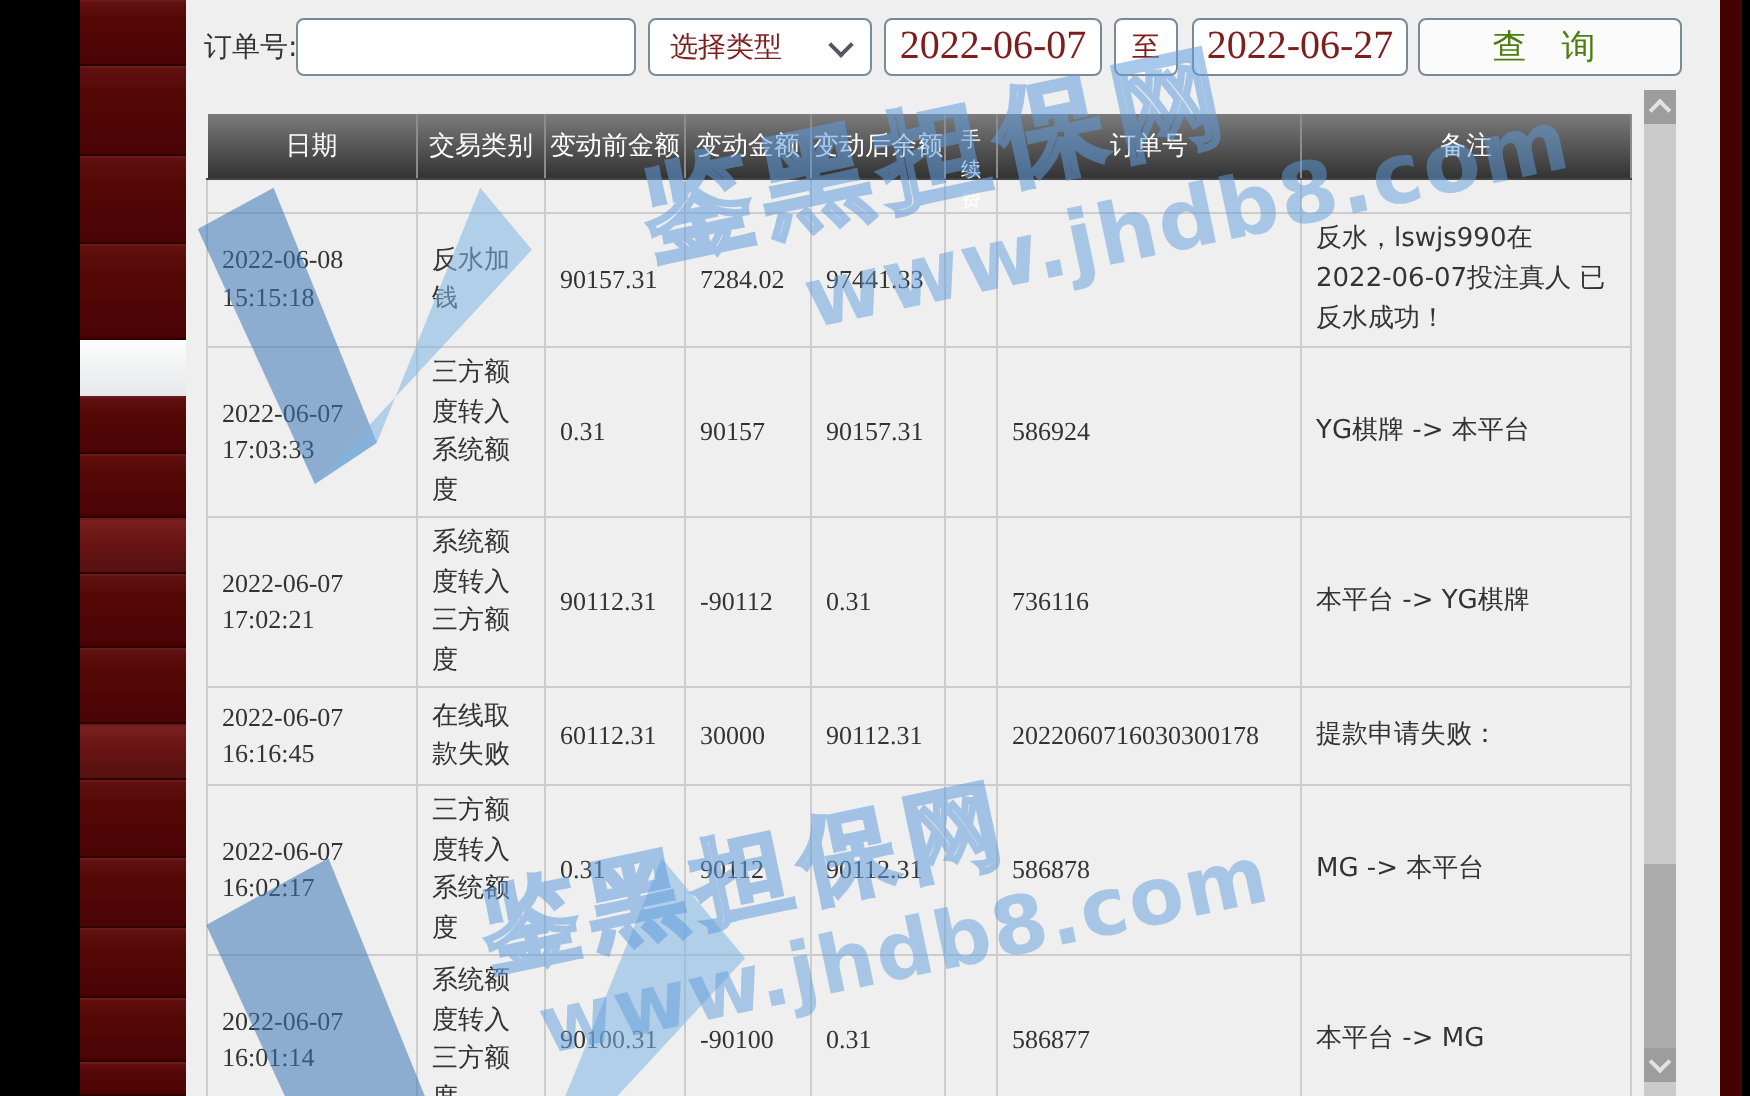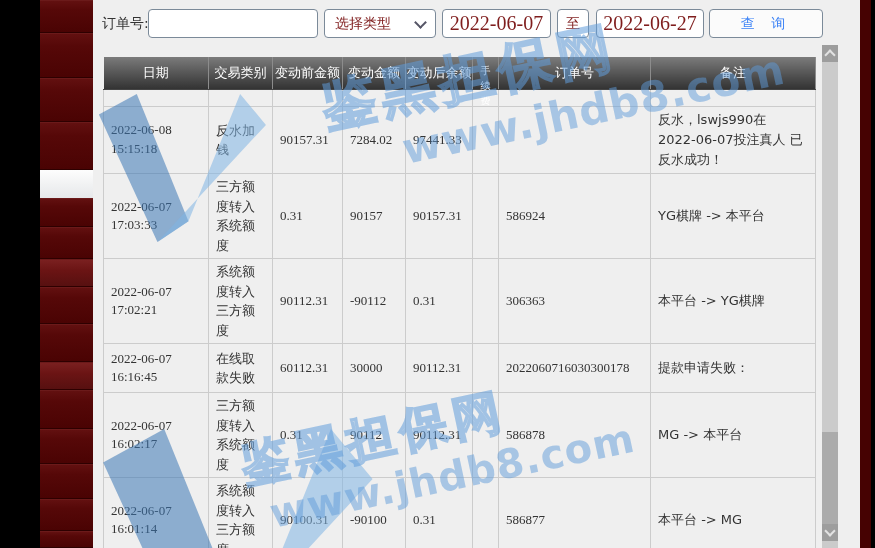--- a/index.html
+++ b/index.html
@@ -24,22 +24,22 @@
   .ctrl{position:absolute;top:9px;height:29px;box-sizing:border-box;background:#fff;
         border:1px solid #7b8a99;border-radius:4px;font-size:14px;color:#7f1d1d;}
   #order-input{left:55px;width:170px;padding:0 6px;outline:none;font-family:"DejaVu Sans",sans-serif;}
   #type-select{left:231px;width:112px;display:flex;align-items:center;justify-content:space-between;
                padding:0 10px;cursor:pointer;}
   .date-box{font-family:"Liberation Serif","DejaVu Serif",serif;font-size:20px;
             display:flex;align-items:center;justify-content:center;cursor:pointer;}
   #date-from{left:349px;width:109px;}
   #to-box{left:464px;width:32px;display:flex;align-items:center;justify-content:center;font-size:14px;}
   #date-to{left:503px;width:108px;}
-  #query-btn{left:616px;width:114px;background:#fbfbfb;display:flex;align-items:center;justify-content:center;
-             font-size:14px;color:#3b82f6;letter-spacing:6px;cursor:pointer;}
+  #query-btn{left:616px;width:132px;background:#fbfbfb;display:flex;align-items:center;justify-content:center;
+             font-size:17px;color:#4d7c0f;letter-spacing:6px;cursor:pointer;}
   .chev-down{width:7px;height:7px;border-left:2px solid #556;border-top:2px solid #556;
              transform:rotate(-135deg);margin-top:-3px;}
 
   
   #grid{position:absolute;left:63px;top:57px;width:712px;z-index:1;border-collapse:collapse;
         table-layout:fixed;background:#efefef;}
   #grid col.c1{width:105px}#grid col.c2{width:64px}#grid col.c3{width:70px}#grid col.c4{width:63px}
   #grid col.c5{width:67px}#grid col.c6{width:26px}#grid col.c7{width:152px}#grid col.c8{width:165px}
   #grid th{background:linear-gradient(180deg,#7b7b7b 0%,#5a5a5a 45%,#333 100%);
            color:#fff;font-size:13px;font-weight:normal;height:32px;
@@ -171,21 +171,21 @@
       <td class="c-order">586924</td>
       <td class="c-remark">YG棋牌 -&gt; 本平台</td>
     </tr>
     <tr class="rh3">
       <td class="c-date">2022-06-07 17:02:21</td>
       <td class="c-type">系统额度转入三方额度</td>
       <td class="c-amt">90112.31</td>
       <td class="c-amt" data-color="red">-90112</td>
       <td class="c-amt">0.31</td>
       <td class="c-fee"></td>
-      <td class="c-order">306363</td>
+      <td class="c-order">736116</td>
       <td class="c-remark">本平台 -&gt; YG棋牌</td>
     </tr>
     <tr class="rh4">
       <td class="c-date">2022-06-07 16:16:45</td>
       <td class="c-type">在线取款失败</td>
       <td class="c-amt">60112.31</td>
       <td class="c-amt" data-color="blue">30000</td>
       <td class="c-amt">90112.31</td>
       <td class="c-fee"></td>
       <td class="c-order">2022060716030300178</td>

